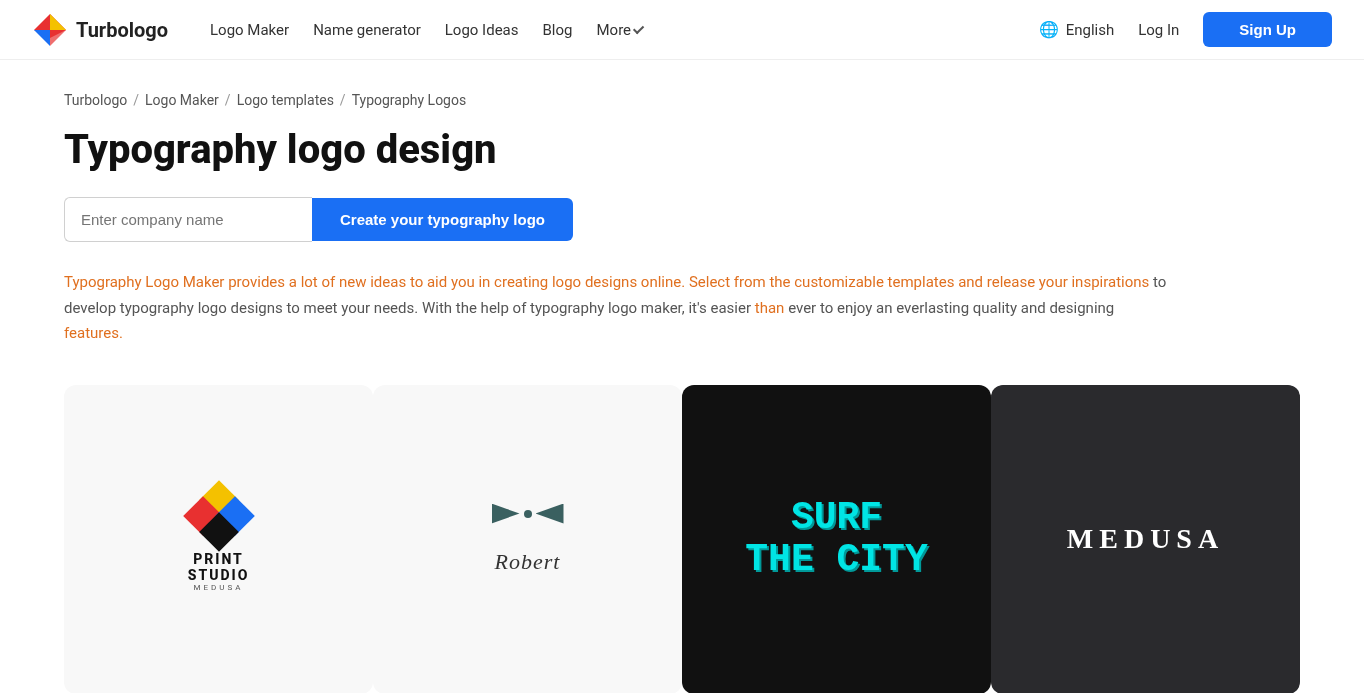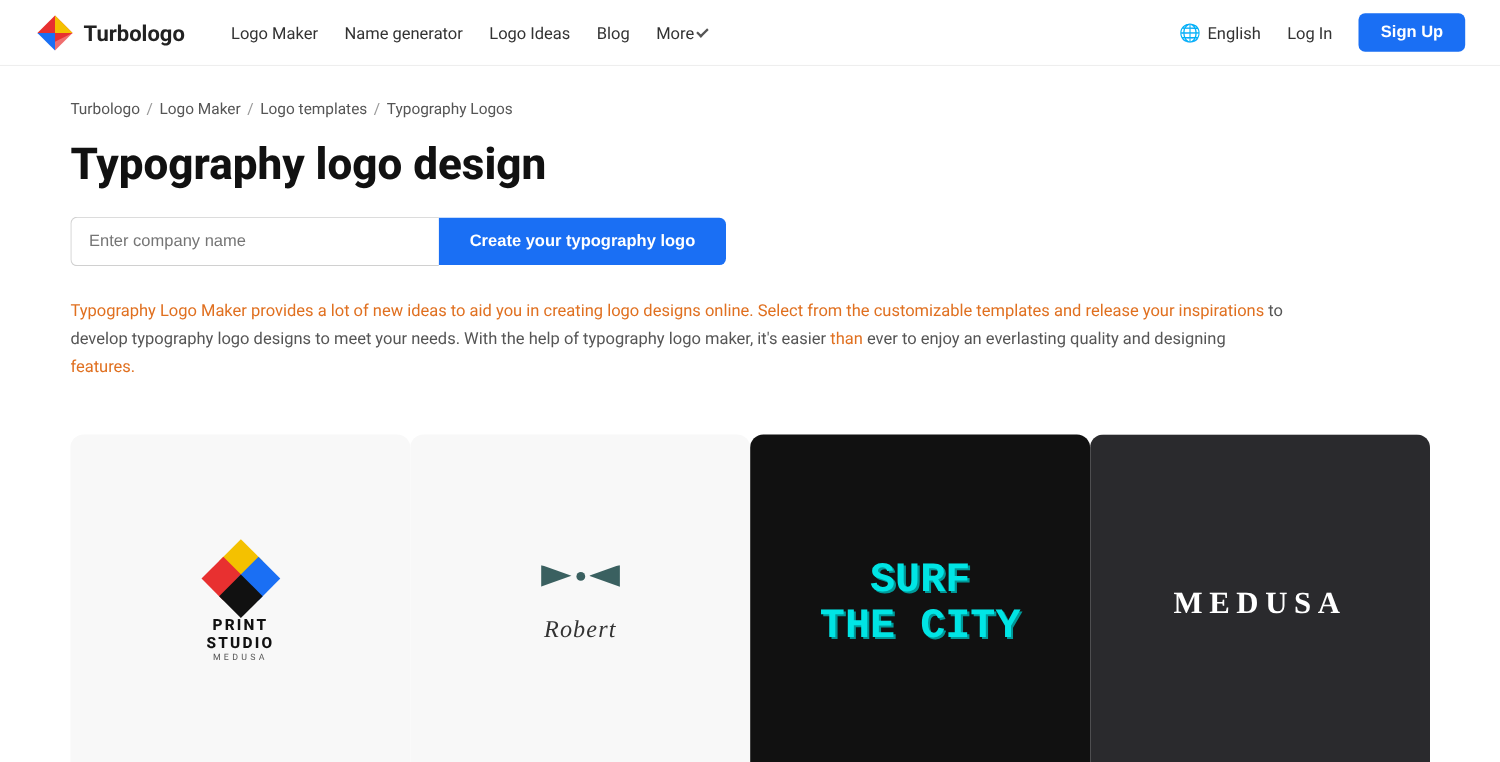--- a/index.html
+++ b/index.html
@@ -11,47 +11,47 @@
       border-bottom: 1px solid #eee; position: sticky; top: 0; background: #fff; z-index: 100;
     }
     .nav-logo { display: flex; align-items: center; gap: 8px; text-decoration: none; color: #222; font-weight: 700; font-size: 20px; margin-right: 32px; }
     .logo-icon { width: 36px; height: 36px; }
     .nav-links { display: flex; align-items: center; gap: 4px; flex: 1; }
     .nav-link { text-decoration: none; color: #333; font-size: 15px; padding: 6px 10px; border-radius: 4px; cursor: pointer; }
     .nav-more { display: flex; align-items: center; gap: 4px; }
     .nav-right { display: flex; align-items: center; gap: 12px; margin-left: auto; }
     .nav-lang { display: flex; align-items: center; gap: 6px; font-size: 15px; color: #333; cursor: pointer; }
     .nav-login { text-decoration: none; color: #333; font-size: 15px; padding: 6px 12px; }
-    .nav-signup { background: #1a6ff4; color: #fff; border: none; border-radius: 6px; padding: 9px 20px; font-size: 15px; font-weight: 600; cursor: pointer; }
+    .nav-signup { background: #1a6ff4; color: #fff; border: none; border-radius: 6px; padding: 9px 36px; font-size: 15px; font-weight: 600; cursor: pointer; }
 
     
     .main { max-width: 1300px; margin: 0 auto; padding: 32px 32px 60px; }
 
     
     .breadcrumb { display: flex; align-items: center; gap: 6px; font-size: 14px; margin-bottom: 18px; }
     .breadcrumb a { color: #555; text-decoration: none; }
     .breadcrumb-sep { color: #999; }
     .breadcrumb-current { color: #555; text-align: right; }
 
     
     .page-title { font-size: 40px; font-weight: 800; color: #111; margin-bottom: 24px; }
 
     
     .search-bar { display: flex; align-items: center; gap: 0; margin-bottom: 28px; }
     .search-input {
-      width: 335px; padding: 13px 16px; font-size: 15px; border: 1.5px solid #d0d0d0;
+      width: 248px; padding: 13px 16px; font-size: 15px; border: 1.5px solid #d0d0d0;
       border-right: none; border-radius: 6px 0 0 6px; outline: none; color: #888;
     }
     .search-btn {
       background: #1a6ff4; color: #fff; border: none; border-radius: 0 6px 6px 0;
       padding: 13px 28px; font-size: 15px; font-weight: 600; cursor: pointer;
     }
 
     
-    .description { font-size: 15px; line-height: 1.7; color: #555; max-width: 1140px; margin-bottom: 48px; }
+    .description { font-size: 15px; line-height: 1.7; color: #555; max-width: 1140px; margin-bottom: 38px; }
     .description span.highlight-orange { color: #e07020; }
 
     
     .logo-grid { display: grid; grid-template-columns: repeat(4, 1fr); gap: 0 0; }
     .logo-card { display: flex; flex-direction: column; align-items: center; cursor: pointer; }
     .logo-card-img {
       width: 100%; aspect-ratio: 1; background: #f8f8f8;
       display: flex; align-items: center; justify-content: center;
       border-radius: 12px; overflow: hidden; margin-bottom: 14px;
     }

